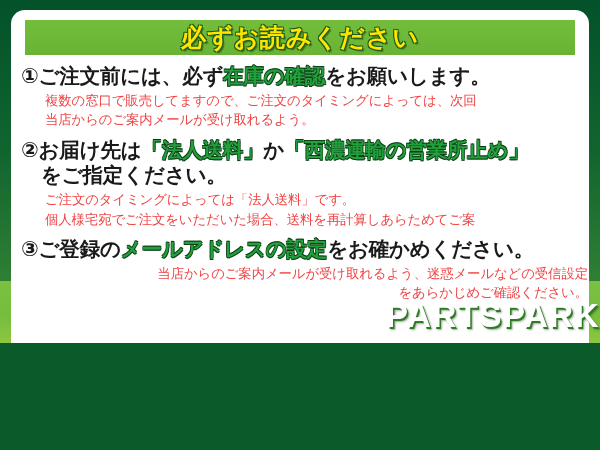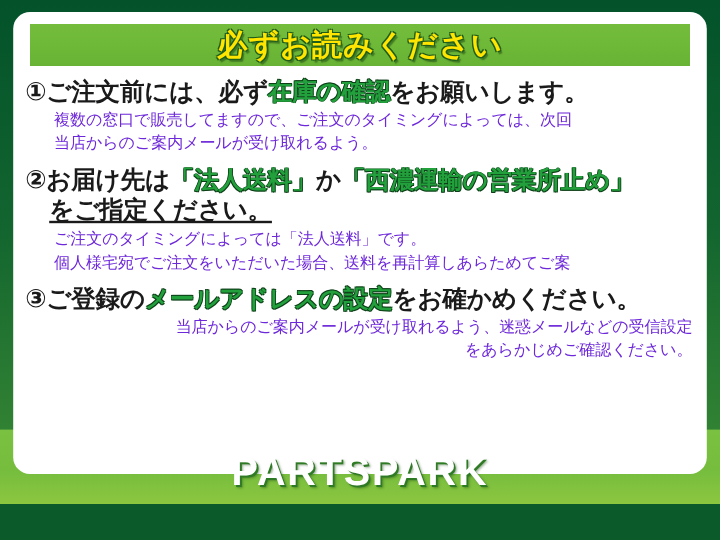--- a/index.html
+++ b/index.html
@@ -11,21 +11,21 @@
     height: 450px;
     overflow: hidden;
     font-family: "DejaVu Sans", "Liberation Sans", sans-serif;
     background: #0a5a2a;
   }
 
   
   #banner {
     position: relative;
     width: 600px;
-    height: 420px;
+    height: 343px;
     box-sizing: border-box;
     background: linear-gradient(to bottom, #03522a 0%, #12652f 45%, #3d8c35 100%);
     overflow: hidden;
   }
 
   
   #footer-band {
     position: absolute;
     left: 0;
     right: 0;
@@ -33,21 +33,21 @@
     height: 62px;
     background: linear-gradient(to bottom, #7ac142 0%, #76bd3e 55%, #8cc63f 100%);
     z-index: 1;
   }
 
   #footer-logo {
     position: absolute;
     left: 0;
     right: 0;
     bottom: 8px;
-    text-align: center;
+    text-align: right;
     z-index: 3;
     font-size: 33px;
     font-weight: bold;
     letter-spacing: 1.5px;
     color: #ffffff;
     font-family: "Liberation Sans", "DejaVu Sans", sans-serif;
     text-shadow:
        1.5px 1.5px 0 #2f7a24,
        2.5px 2.5px 2px rgba(30,80,20,0.45);
   }
@@ -85,21 +85,21 @@
     text-shadow:
       -1px -1px 0 #1f5d1a,
        1px -1px 0 #1f5d1a,
       -1px  1px 0 #1f5d1a,
        1px  1px 0 #1f5d1a,
        2px  2px 1px rgba(20,60,15,0.5);
   }
 
   
   #content {
-    padding: 9px 12px 0 10px;
+    padding: 9px 1px 0 10px;
   }
 
   .section {
     margin-bottom: 5px;
   }
 
   .sec-heading {
     font-size: 20.5px;
     font-weight: bold;
     color: #1a1a1a;
@@ -121,26 +121,25 @@
        0.6px  0.6px 0 #0d3f18;
   }
 
   .sec-heading-line2 {
     font-size: 20.5px;
     font-weight: bold;
     color: #1a1a1a;
     line-height: 1.18;
     padding-left: 20px;
     letter-spacing: -0.2px;
-    text-decoration: underline;
   }
 
   .sec-body {
     font-size: 13.4px;
-    color: #6d28d9;
+    color: #ef4444;
     line-height: 1.44;
     padding-left: 24px;
     margin-top: 2px;
     letter-spacing: -0.1px;
     white-space: nowrap;
   }
   .sec-body div { white-space: nowrap; }
 
   #section-2 .sec-body { margin-top: 3px; }
   #section-3 .sec-body { margin-top: 2px; text-align: right; }

